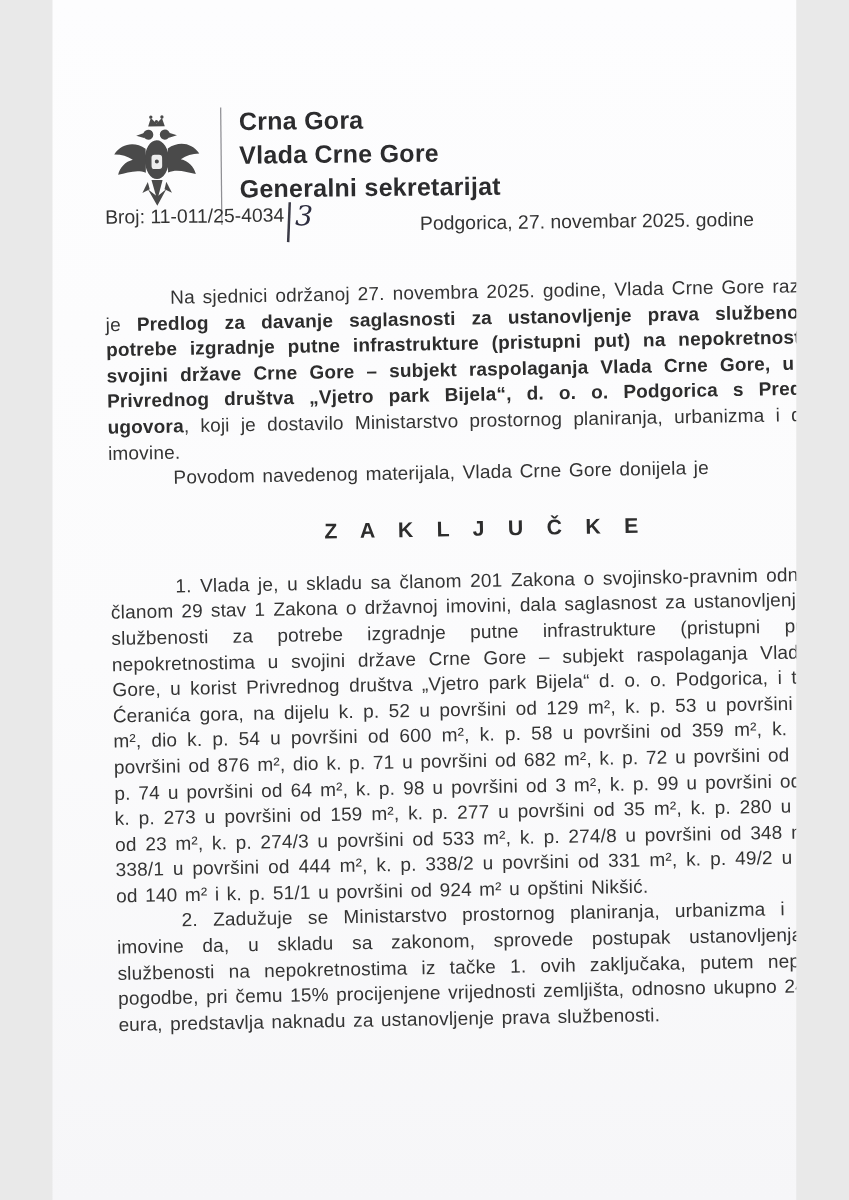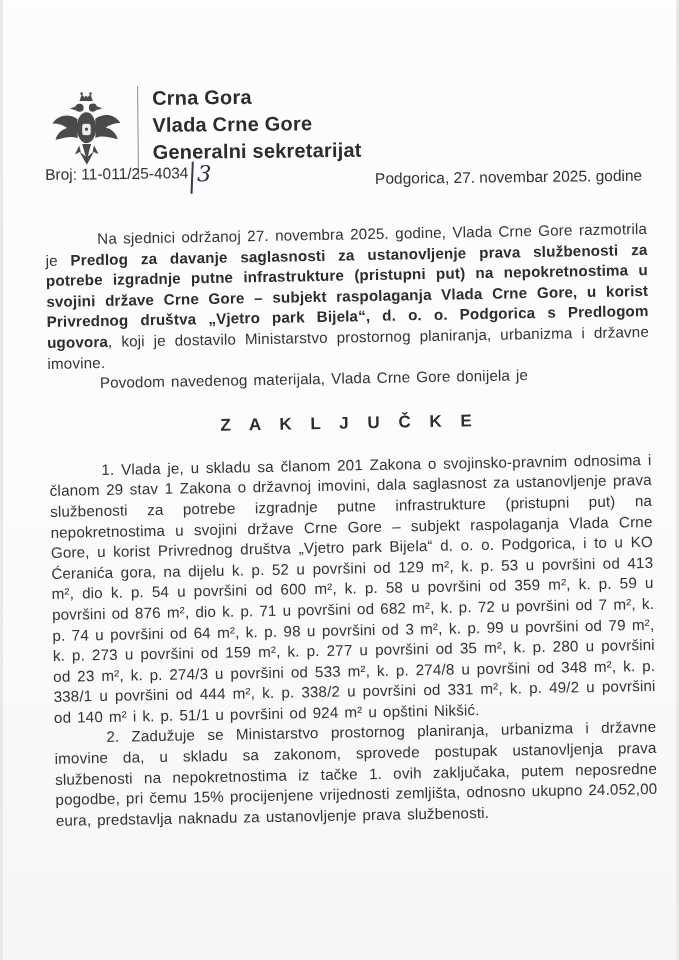--- a/index.html
+++ b/index.html
@@ -1,18 +1,18 @@
 <!DOCTYPE html>
 <html><head>
 <meta charset="utf-8">
 <style>
   html, body { margin:0; padding:0; background:#e9e9e9; }
   .page {
     position:relative;
-    width:673px; height:960px;
+    width:595px; height:960px;
     margin:0 auto;
     background:linear-gradient(180deg,#fdfdfe 0%, #fbfbfc 55%, #f6f6f8 100%);
     overflow:hidden;
     font-family:"Liberation Sans", sans-serif;
     color:#333;
   }
 
   
   .letterhead {
     position:absolute; top:84px; left:46px;

